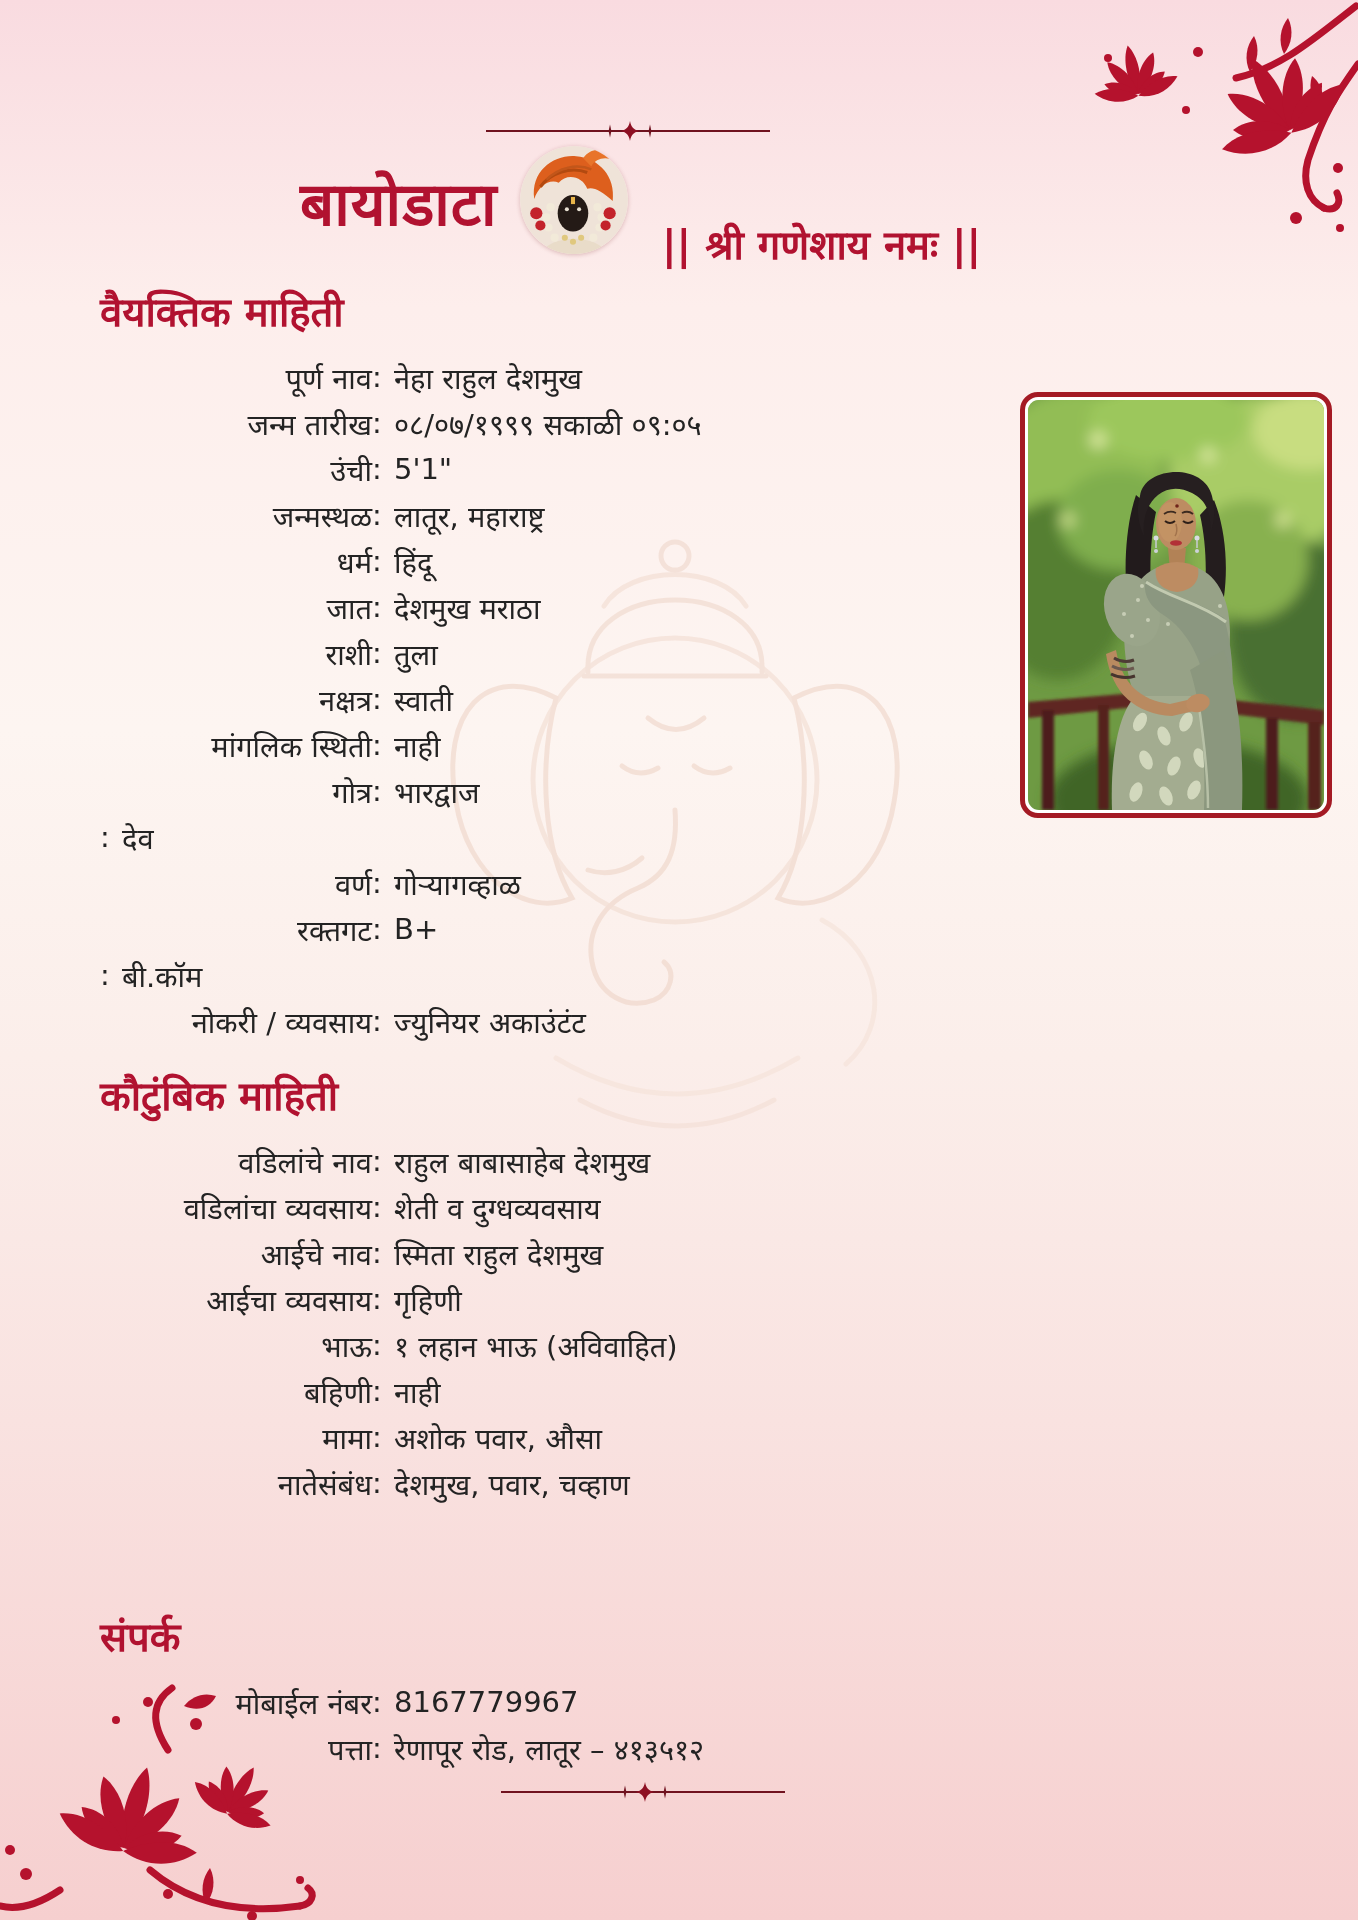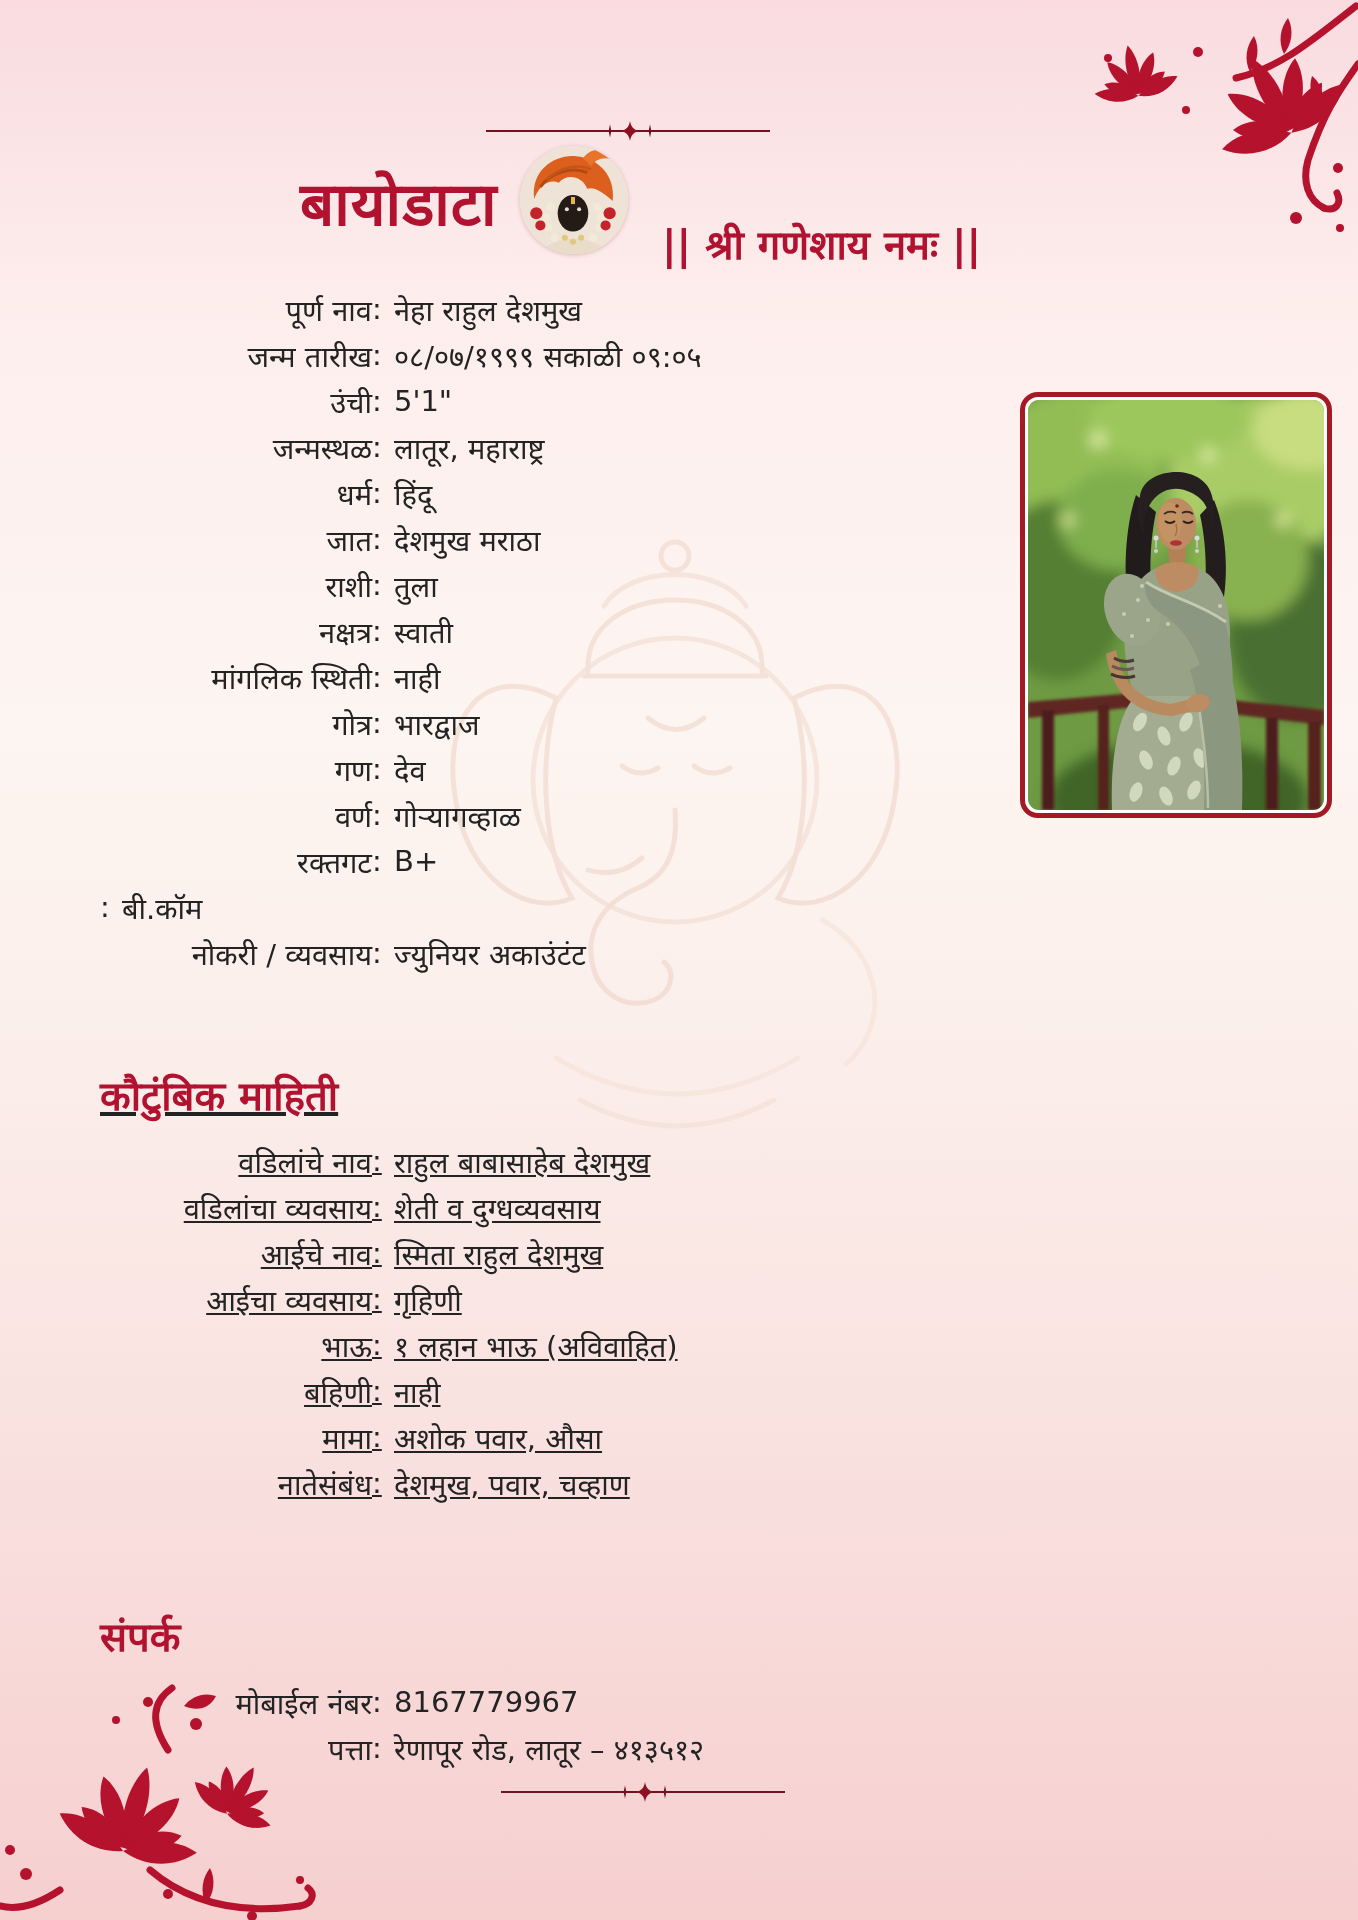--- a/index.html
+++ b/index.html
@@ -13,21 +13,21 @@
   
   .hdr-title{left:300px;top:161px;font-size:60px;font-weight:700;color:#b11230;letter-spacing:1px;}
   .mantra{left:662px;top:172px;font-size:40px;font-weight:700;color:#b11230;margin-top:44px;}
   .deity{left:520px;top:146px;width:108px;height:108px;border-radius:50%;overflow:hidden;box-shadow:0 1px 4px rgba(120,30,30,.25);}
   .divider{width:290px;height:20px;}
   .div-top{left:483px;top:121px;}
   .div-bottom{left:498px;top:1782px;}
   
   .section{left:100px;width:920px;}
   .sec-personal{top:286px;}
-  .sec-family{top:1070px;text-decoration:underline;}
+  .sec-family{top:1070px;}
   .sec-contact{top:1602px;margin-top:9px;}
   .sec-h{margin:0 0 16px 0;font-size:40px;line-height:52px;font-weight:700;color:#b11230;}
   .row{display:flex;align-items:center;height:46px;font-size:29px;white-space:nowrap;}
   .row .lbl{width:272px;flex:none;text-align:right;}
   .row .sep{width:22px;flex:none;}
   .row .val{flex:1;}
   
   .photo-frame{left:1020px;top:392px;width:312px;height:426px;border:5px solid #a41a24;border-radius:18px;background:#ffffff;box-sizing:border-box;padding:3px;}
   .photo-inner{width:100%;height:100%;border-radius:11px;overflow:hidden;}
   .photo-inner svg{display:block;width:100%;height:100%;}
@@ -313,20 +313,21 @@
           <path d="M128 140 l0 8" stroke="#c8ccd4" stroke-width="1.5"></path>
           <circle cx="128" cy="151" r="2" fill="#cdd2da"></circle>
         <circle cx="169" cy="138" r="2.5" fill="#d8dce2"></circle>
           <path d="M169 140 l0 8" stroke="#c8ccd4" stroke-width="1.5"></path>
           <circle cx="169" cy="151" r="2" fill="#cdd2da"></circle>
       </svg>
     </div>
   </div>
 
   <div class="abs section sec-personal">
+    <h2 class="sec-h">वैयक्तिक माहिती</h2>
     <div class="rows">
       <div class="row">
           <span class="lbl">पूर्ण नाव</span>
           <span class="sep">:</span>
           <span class="val">नेहा राहुल देशमुख</span>
         </div>
       <div class="row">
           <span class="lbl">जन्म तारीख</span>
           <span class="sep">:</span>
           <span class="val">०८/०७/१९९९ सकाळी ०९:०५</span>
@@ -365,21 +366,20 @@
           <span class="lbl">मांगलिक स्थिती</span>
           <span class="sep">:</span>
           <span class="val">नाही</span>
         </div>
       <div class="row">
           <span class="lbl">गोत्र</span>
           <span class="sep">:</span>
           <span class="val">भारद्वाज</span>
         </div>
       <div class="row">
-          <span class="lbl">गण</span>
           <span class="sep">:</span>
           <span class="val">देव</span>
         </div>
       <div class="row">
           <span class="lbl">वर्ण</span>
           <span class="sep">:</span>
           <span class="val">गोऱ्यागव्हाळ</span>
         </div>
       <div class="row">
           <span class="lbl">रक्तगट</span>

